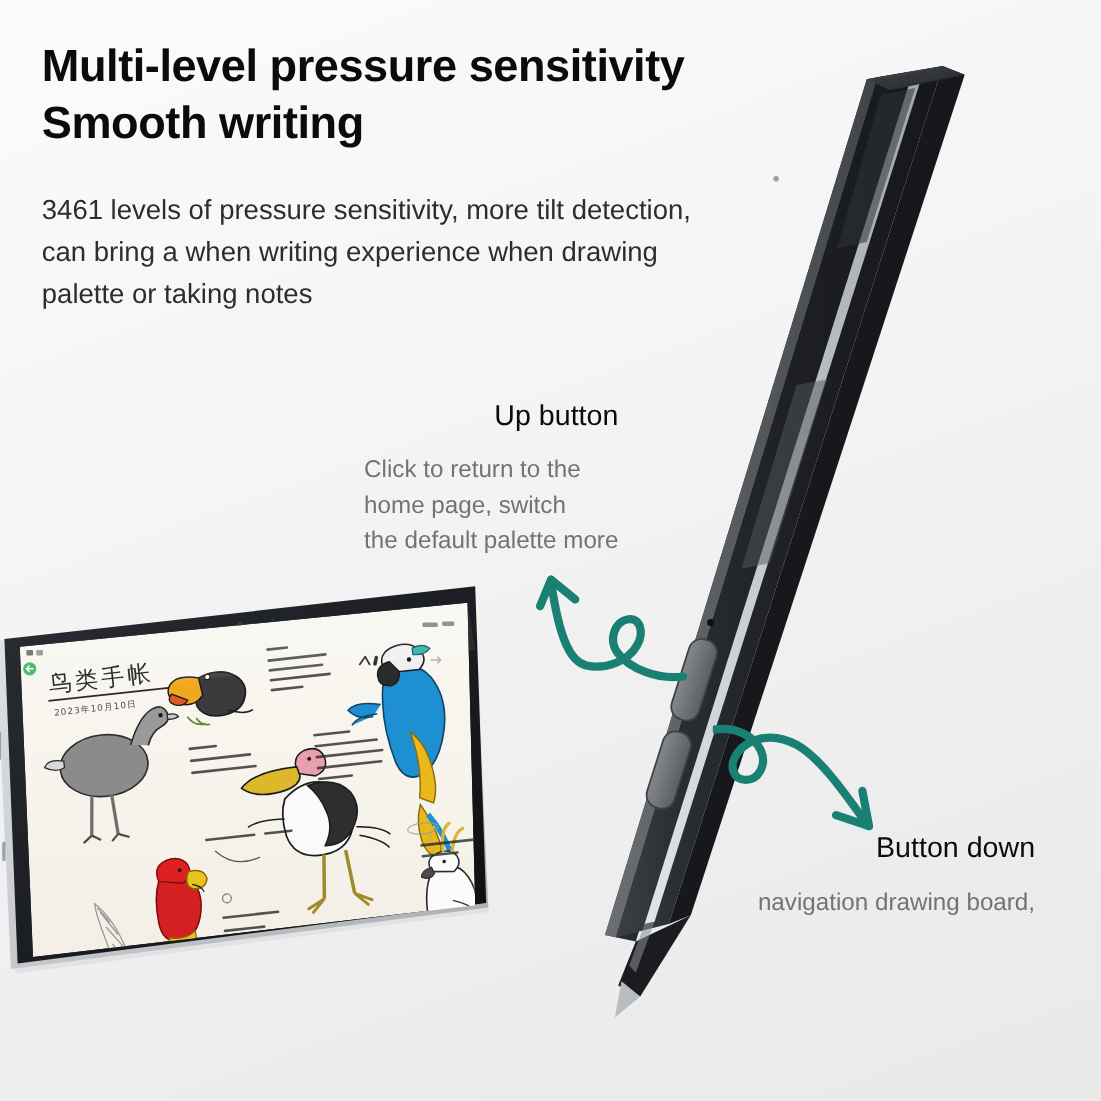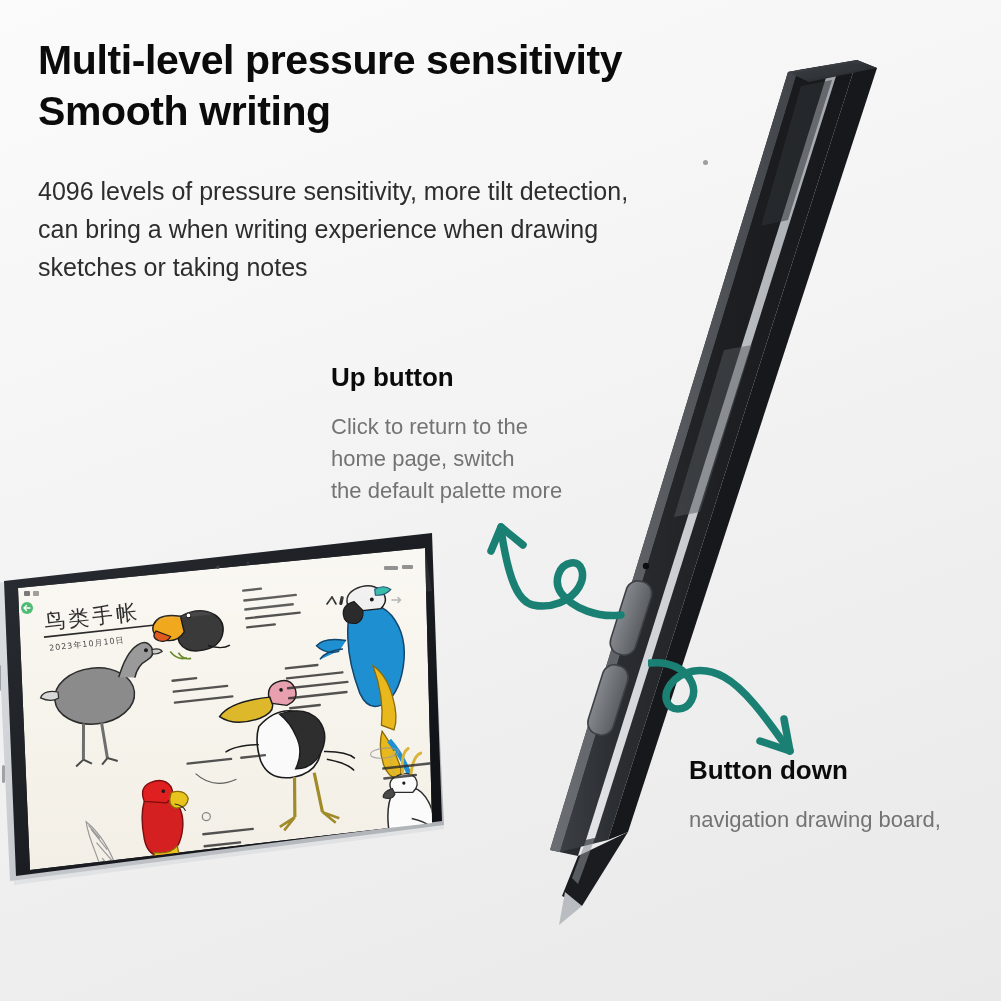--- a/index.html
+++ b/index.html
@@ -18,21 +18,21 @@
   }
   #headline div{white-space:nowrap;}
   #subcopy{
     position:absolute;left:38px;top:172px;width:710px;
     font-size:25px;line-height:38px;color:#2d2d2d;
   }
   #subcopy div{white-space:nowrap;}
 
   
   .callout{position:absolute;}
-  .callout .c-title{font-size:26px;font-weight:bold;color:#0b0b0b;margin-bottom:18px;}
+  .callout .c-title{font-size:26px;font-weight:normal;color:#0b0b0b;margin-bottom:18px;text-align:right;}
   .callout .c-body{font-size:22px;line-height:32px;color:#737373;}
   .callout .c-body div{white-space:nowrap;}
   #callout-up{left:331px;top:362px;}
   #callout-down{left:653px;top:755px;margin-left:36px;}
 
   
   #speck{position:absolute;left:703px;top:160px;width:5px;height:5px;border-radius:50%;
     background:#8e8e8e;opacity:.85;}
 
   
@@ -52,23 +52,23 @@
 <body>
 
 <div class="stage">
 
   <div id="headline">
     <div>Multi-level pressure sensitivity</div>
     <div>Smooth writing</div>
   </div>
 
   <div id="subcopy">
-    <div>4096 levels of pressure sensitivity, more tilt detection,</div>
+    <div>3461 levels of pressure sensitivity, more tilt detection,</div>
     <div>can bring a when writing experience when drawing</div>
-    <div>sketches or taking notes</div>
+    <div>palette or taking notes</div>
   </div>
 
   <div id="speck"></div>
 
   <div id="stylus">
     <svg width="470" height="920" viewBox="0 0 470 920">
       <defs>
         <linearGradient id="gBody" x1="0" y1="0" x2="1" y2="0">
           <stop offset="0" stop-color="#3c4045"></stop>
           <stop offset="0.18" stop-color="#2b2e32"></stop>

